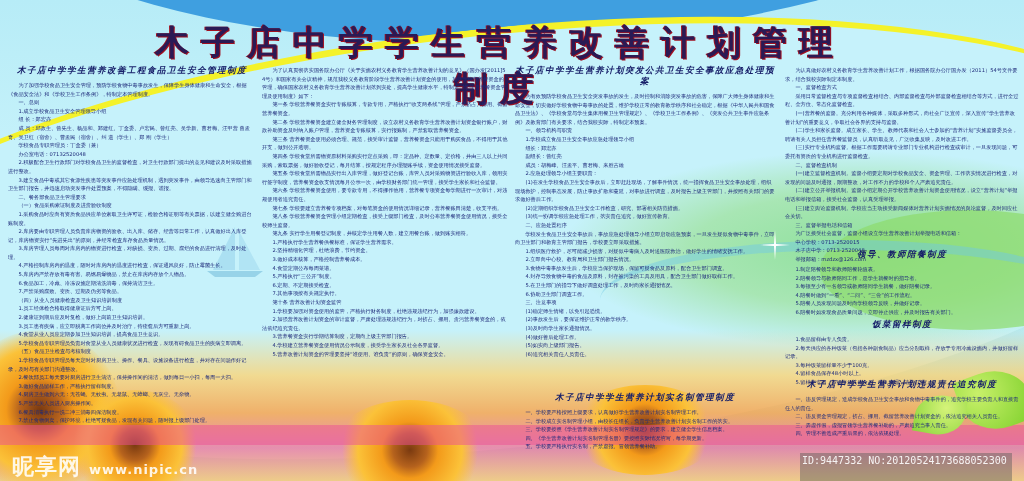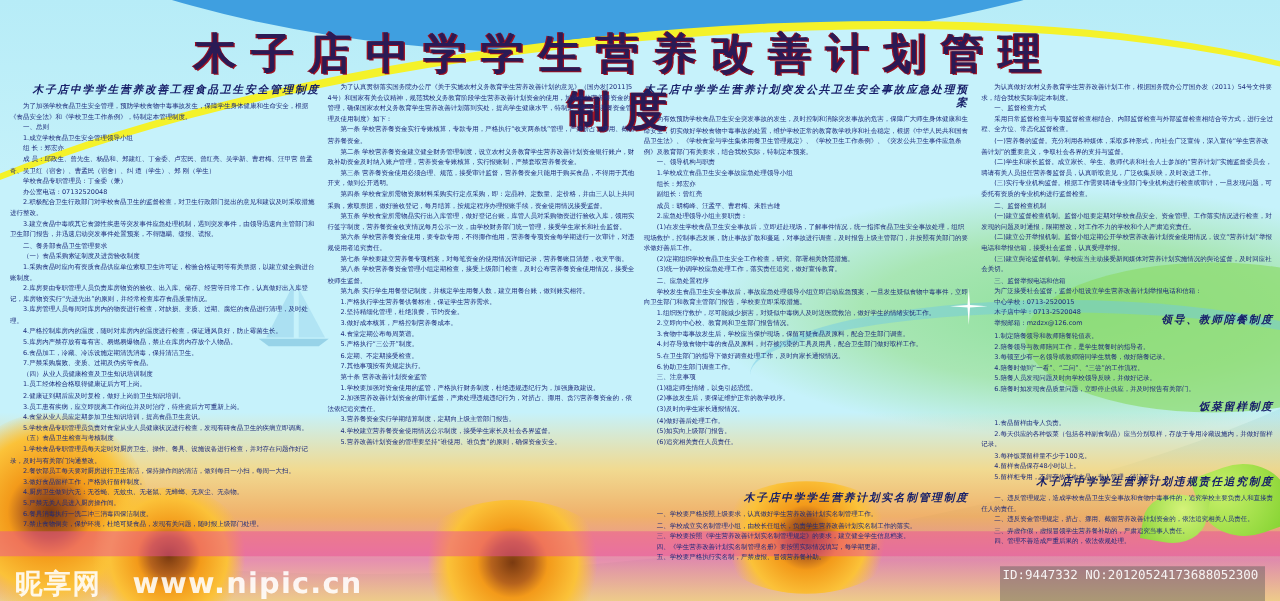--- a/index.html
+++ b/index.html
@@ -16,32 +16,32 @@
 .sunflower{position:absolute;border-radius:50%;background:radial-gradient(circle,#7a3a10 0%,#b5621d 18%,#f39a1a 30%,#fbc239 55%,rgba(251,194,57,0) 72%)}
 .pink-band{position:absolute;left:0;top:425px;width:1024px;height:20px;background:rgba(235,80,150,.5)}
 .sail{position:absolute;left:205px;top:225px;width:60px;height:55px}
 .sparkle{position:absolute;left:760px;top:230px;width:30px;height:30px}
 .leaf{position:absolute;left:960px;top:370px;width:70px;height:60px;border-radius:0 60% 0 60%;background:radial-gradient(circle at 30% 30%,#c8f06a,#7ccf2a);transform:rotate(-20deg)}
 .leaf2{position:absolute;left:915px;top:395px;width:50px;height:40px;border-radius:60% 0 60% 0;background:radial-gradient(circle at 60% 30%,#d5f37a,#8bd43a);transform:rotate(10deg)}
 
 .title{position:absolute;left:150px;top:20px;width:700px;text-align:center;font-family:Liberation Mono, monospace;font-weight:bold;font-size:34px;letter-spacing:12px;color:#2a1a55;text-shadow:1px 1px 0 #a01020,-1px 0 0 #a01020}
 
 .col{position:absolute;color:#1e2a7a;font-size:5.2px;line-height:8.6px}
-.col h2{font-family:Liberation Sans, sans-serif;font-size:8.5px;font-weight:bold;font-style:italic;color:#18206a;text-align:right;letter-spacing:1.5px;margin-bottom:4px;line-height:11px}
+.col h2{font-family:Liberation Mono, monospace;font-size:8.5px;font-weight:bold;font-style:italic;color:#18206a;text-align:center;letter-spacing:1.5px;margin-bottom:4px;line-height:11px}
 .col p{text-indent:2em;white-space:normal;word-break:break-all;overflow:hidden}
 #c1{left:8px;top:66px;width:248px;height:410px}
 #c2{left:262px;top:66px;width:246px;height:410px}
 #c3{left:515px;top:66px;width:260px;height:320px}
 #c3b{left:515px;top:393px;width:260px;height:88px}
 #c4{left:785px;top:66px;width:234px;height:160px}
 #c5{left:785px;top:250px;width:234px;height:70px}
 #c6{left:785px;top:320px;width:234px;height:60px}
 #c7{left:785px;top:380px;width:234px;height:101px}
 .wm{position:absolute;left:12px;top:452px;font-family:"DejaVu Sans",sans-serif;font-weight:bold;font-size:22px;color:rgba(255,255,255,.88);letter-spacing:1px}
-.wm .url{font-size:23px;margin-left:25px;font-weight:bold}
+.wm .url{font-size:13px;margin-left:8px;font-weight:bold}
 .idbar{position:absolute;left:800px;top:453px;width:212px;height:28px;background:rgba(90,90,90,.45);color:rgba(255,255,255,.9);font-size:10px;line-height:16px;padding-left:2px;font-family:"DejaVu Sans Mono",monospace;white-space:nowrap;overflow:hidden}
 </style>
 </head>
 <body>
 
 <div class="bg">
   <div class="sky"></div>
   <div class="band-top"></div>
   <div class="band-yellow"></div>
   <div class="green-hill"></div>

